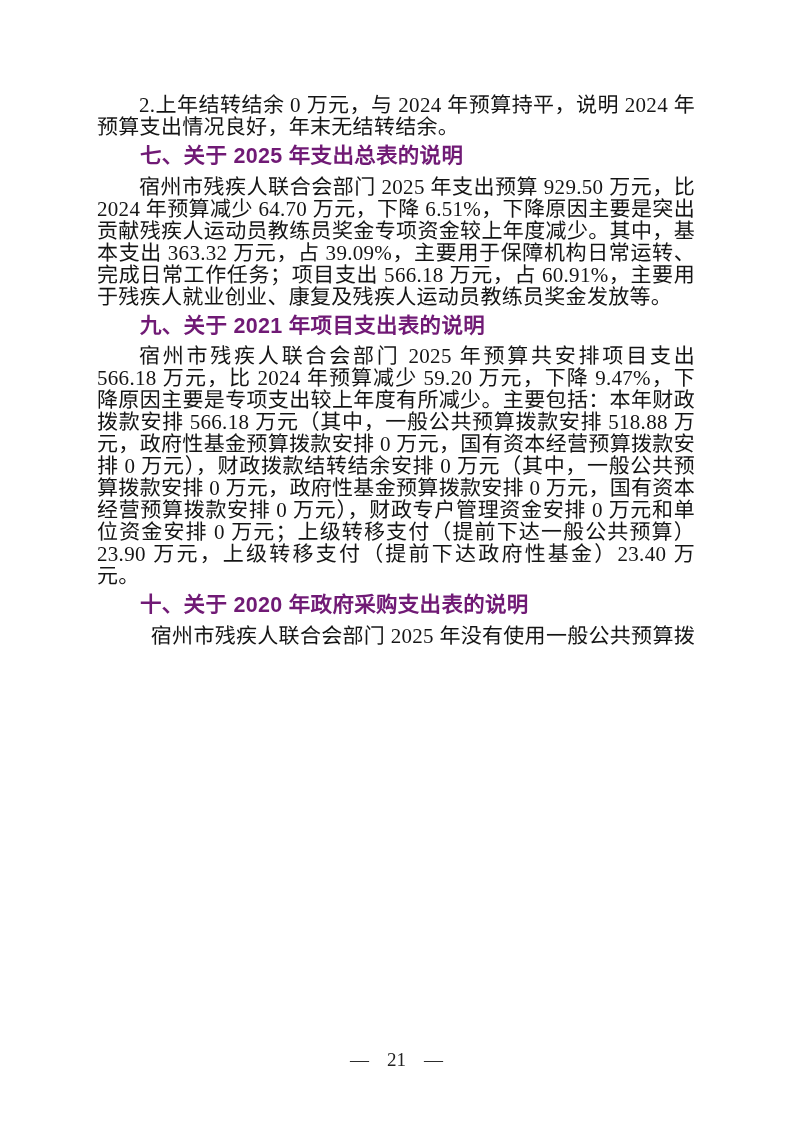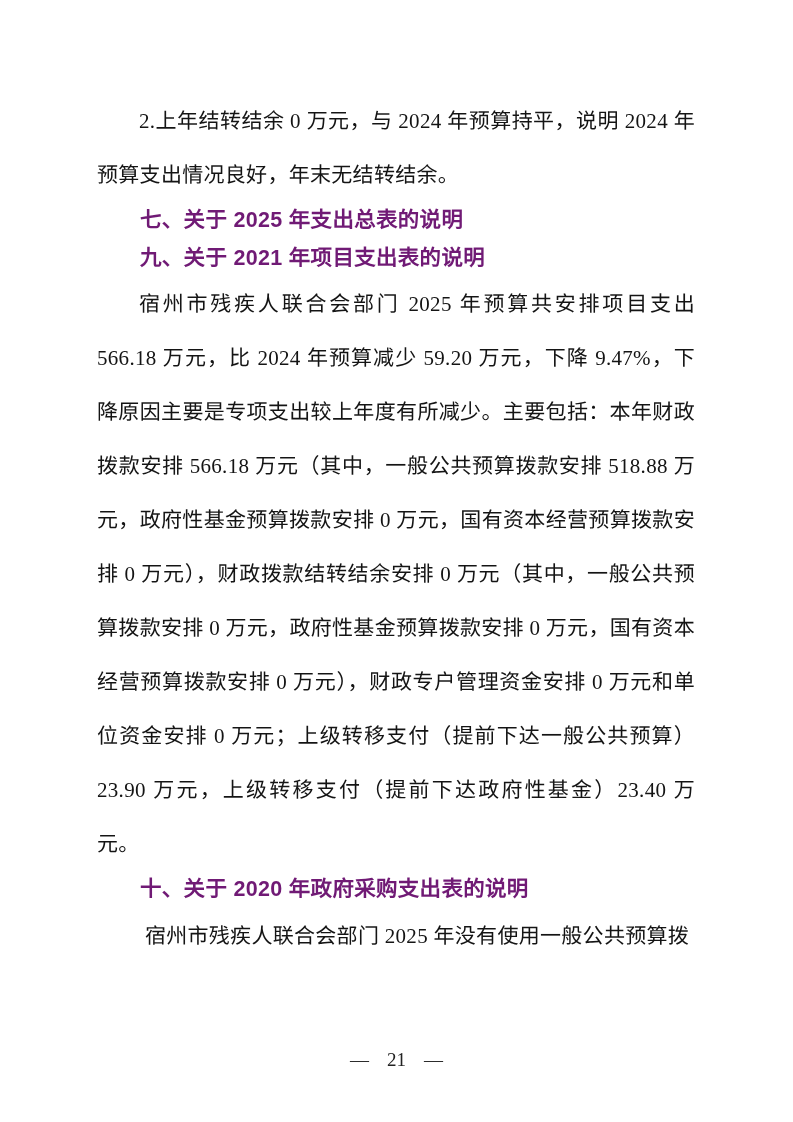--- a/index.html
+++ b/index.html
@@ -18,28 +18,28 @@
   }
   .content {
     position: absolute;
     left: 97px;
     top: 94px;
     width: 598px;
   }
   .para {
     margin: 0;
     font-size: 21px;
-    line-height: 54px;
+    line-height: 22px;
     text-align: justify;
     text-indent: 2em;
     font-family: "Liberation Serif", "DejaVu Serif", serif;
     letter-spacing: 0.3px;
   }
   .para.last {
-    text-align: center;
+    text-align: right;
   }
   .heading {
     margin: 0;
     font-size: 21.5px;
     line-height: 37.5px;
     font-weight: bold;
     text-indent: 2em;
     text-align: left;
     font-family: "Liberation Sans", "DejaVu Sans", sans-serif;
     letter-spacing: 0.3px;
@@ -69,20 +69,21 @@
 </head>
 <body>
 
 <div class="page">
   <div class="content">
 
     <p class="para">2.上年结转结余 0 万元，与 2024 年预算持平，说明 2024 年预算支出情况良好，年末无结转结余。</p>
 
     <h2 class="heading">七、关于 2025 年支出总表的说明</h2>
 
+    <p class="para">宿州市残疾人联合会部门 2025 年支出预算 929.50 万元，比 2024 年预算减少 64.70 万元，下降 6.51%，下降原因主要是突出贡献残疾人运动员教练员奖金专项资金较上年度减少。其中，基本支出 363.32 万元，占 39.09%，主要用于保障机构日常运转、完成日常工作任务；项目支出 566.18 万元，占 60.91%，主要用于残疾人就业创业、康复及残疾人运动员教练员奖金发放等。</p>
 
 
 
     <h2 class="heading">九、关于 2021 年项目支出表的说明</h2>
 
     <p class="para">宿州市残疾人联合会部门 2025 年预算共安排项目支出 566.18 万元，比 2024 年预算减少 59.20 万元，下降 9.47%，下降原因主要是专项支出较上年度有所减少。主要包括：本年财政拨款安排 566.18 万元（其中，一般公共预算拨款安排 518.88 万元，政府性基金预算拨款安排 0 万元，国有资本经营预算拨款安排 0 万元），财政拨款结转结余安排 0 万元（其中，一般公共预算拨款安排 0 万元，政府性基金预算拨款安排 0 万元，国有资本经营预算拨款安排 0 万元），财政专户管理资金安排 0 万元和单位资金安排 0 万元；上级转移支付（提前下达一般公共预算）23.90 万元，上级转移支付（提前下达政府性基金）23.40 万元。</p>
 
     <h2 class="heading">十、关于 2020 年政府采购支出表的说明</h2>
 
     <p class="para last">宿州市残疾人联合会部门 2025 年没有使用一般公共预算拨</p>

